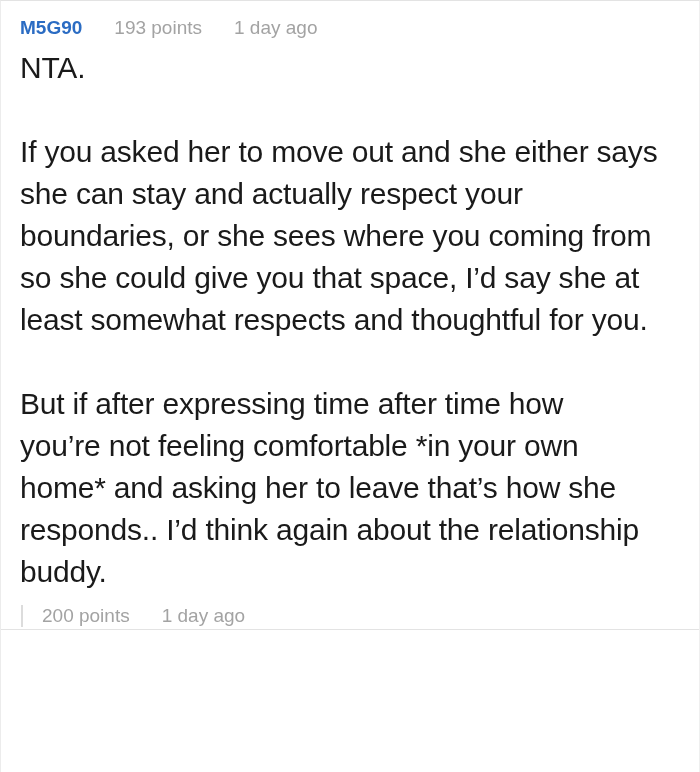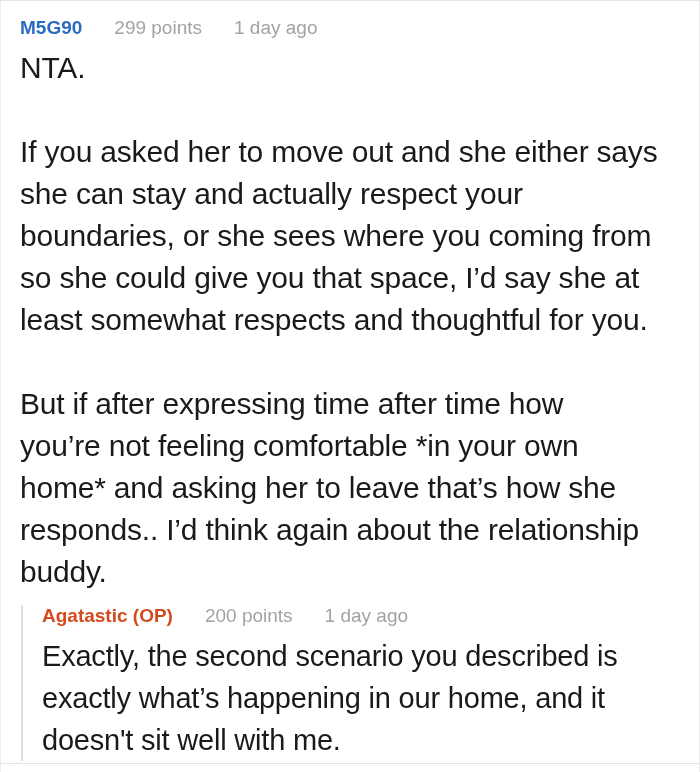--- a/index.html
+++ b/index.html
@@ -70,49 +70,45 @@
 </style>
 </head>
 <body>
 
 <div class="page">
 
   <article class="comment">
 
     <header class="comment-header">
       <a class="author author-main">M5G90</a>
-      <span class="meta">299 points</span>
+      <span class="meta">193 points</span>
       <span class="meta">1 day ago</span>
     </header>
 
     <div class="comment-body body-main">NTA.
 
 If you asked her to move out and she either says
 she can stay and actually respect your
 boundaries, or she sees where you coming from
 so she could give you that space, I’d say she at
 least somewhat respects and thoughtful for you.
 
 But if after expressing time after time how
 you’re not feeling comfortable *in your own
 home* and asking her to leave that’s how she
 responds.. I’d think again about the relationship
 buddy.</div>
 
     <article class="reply">
 
       <header class="comment-header">
-        <a class="author author-op">Agatastic (OP)</a>
         <span class="meta">200 points</span>
         <span class="meta">1 day ago</span>
       </header>
 
-      <div class="comment-body body-reply">Exactly, the second scenario you described is
-exactly what’s happening in our home, and it
-doesn't sit well with me.</div>
 
     </article>
 
   </article>
 
   <div class="bottom-divider"></div>
 
 </div>
 
 </body></html>

